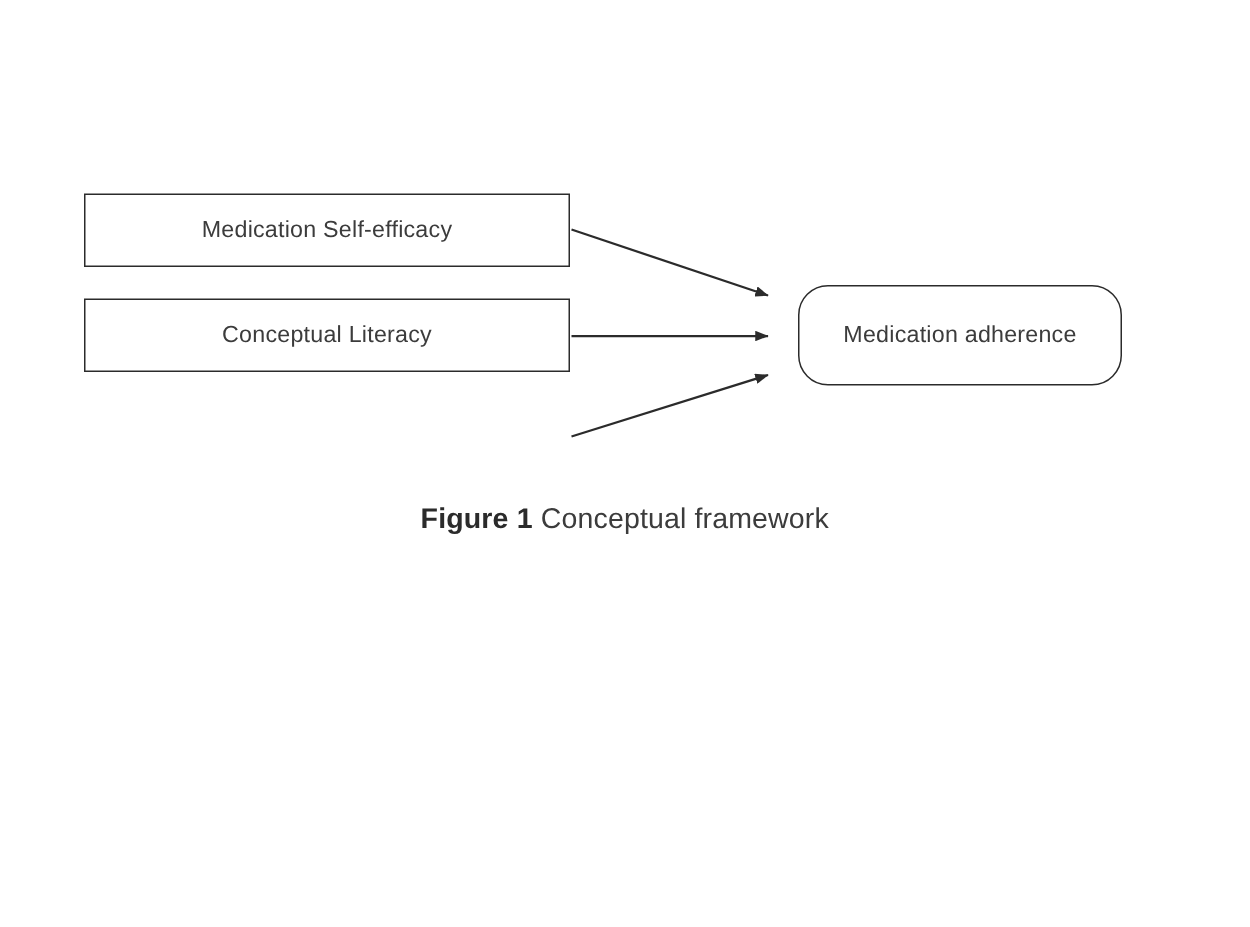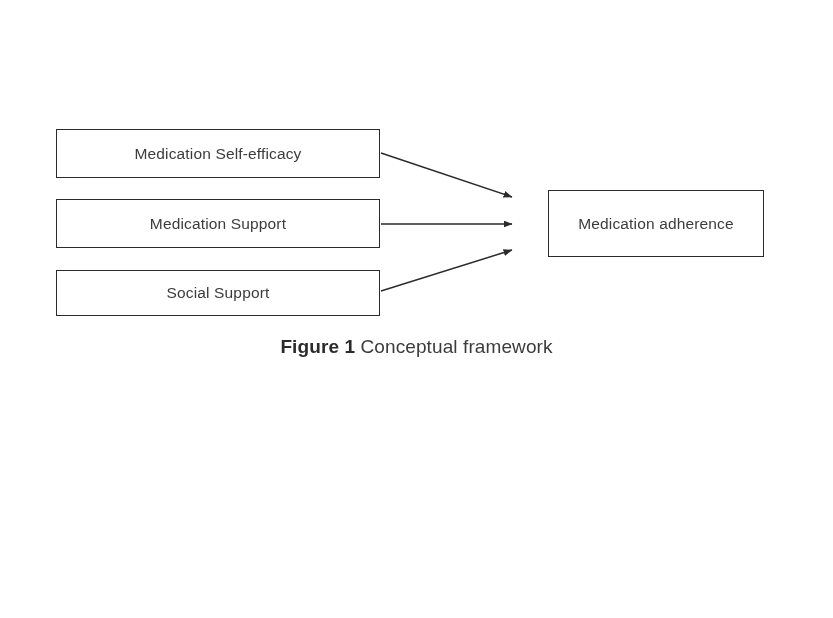--- a/index.html
+++ b/index.html
@@ -34,21 +34,21 @@
     font-family: "Liberation Sans", sans-serif;
     font-size: 15.5px;
     font-weight: 400;
     color: #3c3c3c;
     letter-spacing: 0.15px;
     white-space: nowrap;
   }
   #box-self-efficacy { left: 56px;  top: 129px; width: 324px; height: 49px; }
   #box-literacy      { left: 56px;  top: 199px; width: 324px; height: 49px; }
   #box-social        { left: 56px;  top: 270px; width: 324px; height: 46px; }
-  #box-adherence     { left: 548px; top: 190px; width: 216px; height: 67px; }
+  #box-adherence     { left: 532px; top: 190px; width: 216px; height: 67px; border-radius: 20px; }
 
   #arrows {
     position: absolute;
     left: 0;
     top: 0;
     width: 833px;
     height: 618px;
     pointer-events: none;
   }
   .caption {
@@ -84,26 +84,23 @@
     <line x1="381" y1="153" x2="512" y2="197" stroke="#2b2b2b" stroke-width="1.5" marker-end="url(#arrowhead)"></line>
     <line x1="381" y1="224" x2="512" y2="224" stroke="#2b2b2b" stroke-width="1.5" marker-end="url(#arrowhead)"></line>
     <line x1="381" y1="291" x2="512" y2="250" stroke="#2b2b2b" stroke-width="1.5" marker-end="url(#arrowhead)"></line>
   </svg>
 
   <div class="node-box" id="box-self-efficacy">
     <span class="node-label">Medication Self-efficacy</span>
   </div>
 
   <div class="node-box" id="box-literacy">
-    <span class="node-label">Medication Support</span>
+    <span class="node-label">Conceptual Literacy</span>
   </div>
 
-  <div class="node-box" id="box-social">
-    <span class="node-label">Social Support</span>
-  </div>
 
   <div class="node-box" id="box-adherence">
     <span class="node-label">Medication adherence</span>
   </div>
 
   <div class="caption">
     <span class="cap-strong">Figure 1</span><span class="cap-text">&nbsp;</span><span class="cap-text">Conceptual framework</span>
   </div>
 
 </div>

